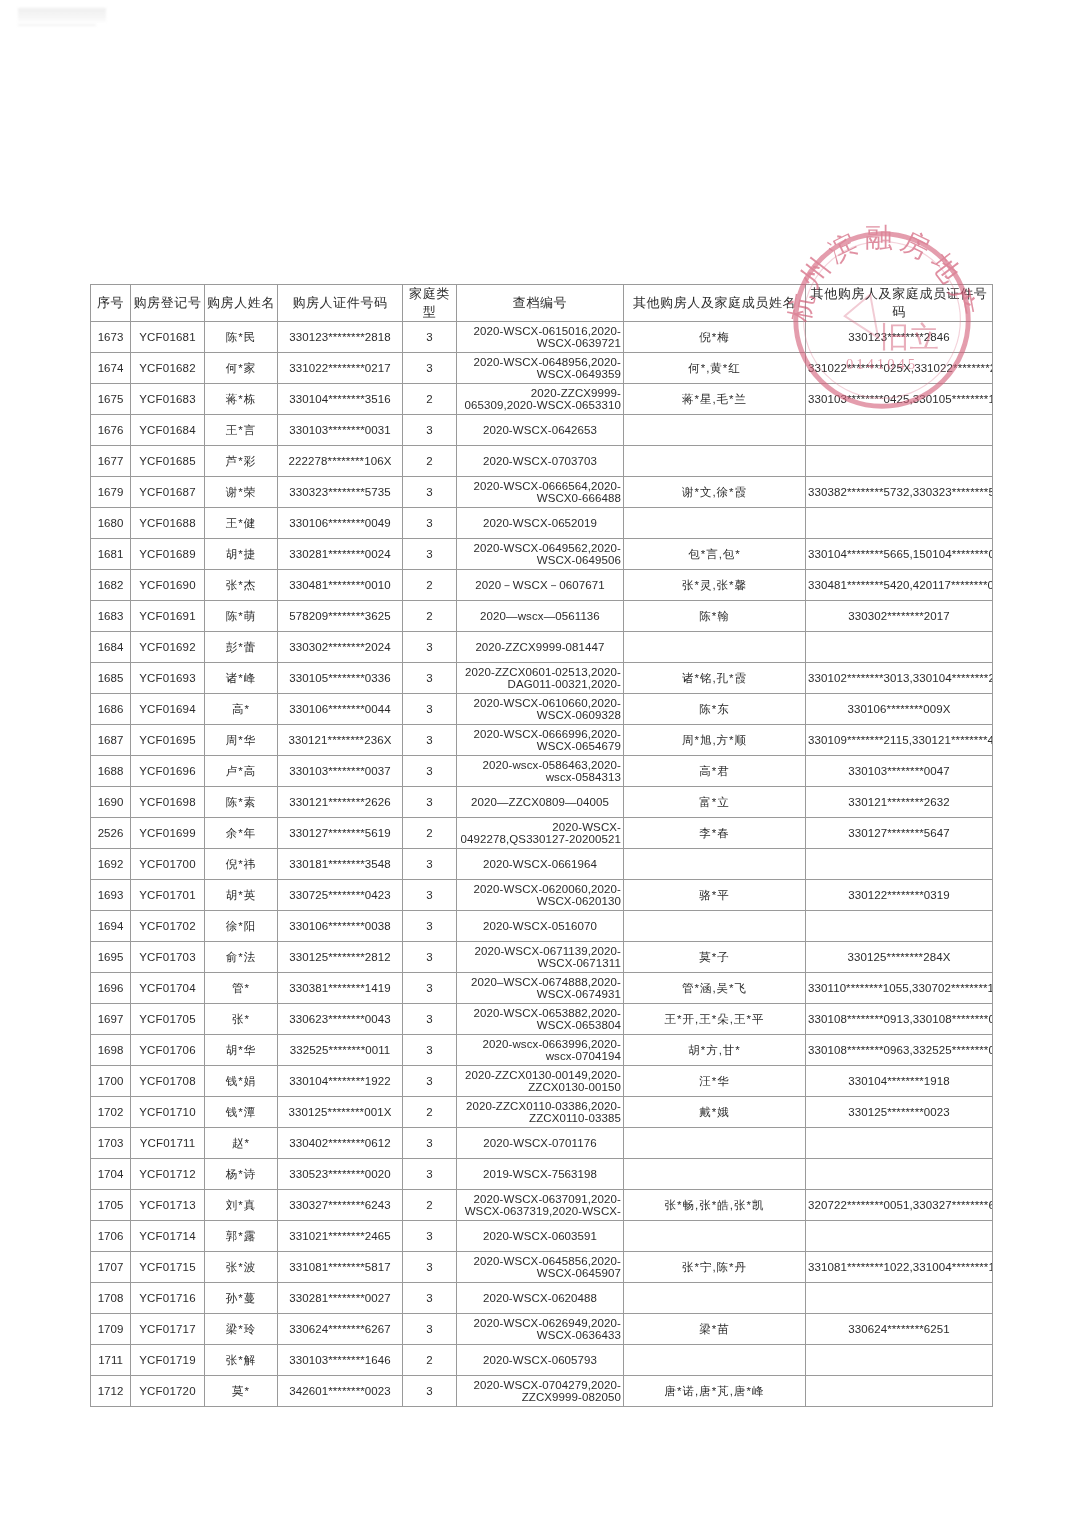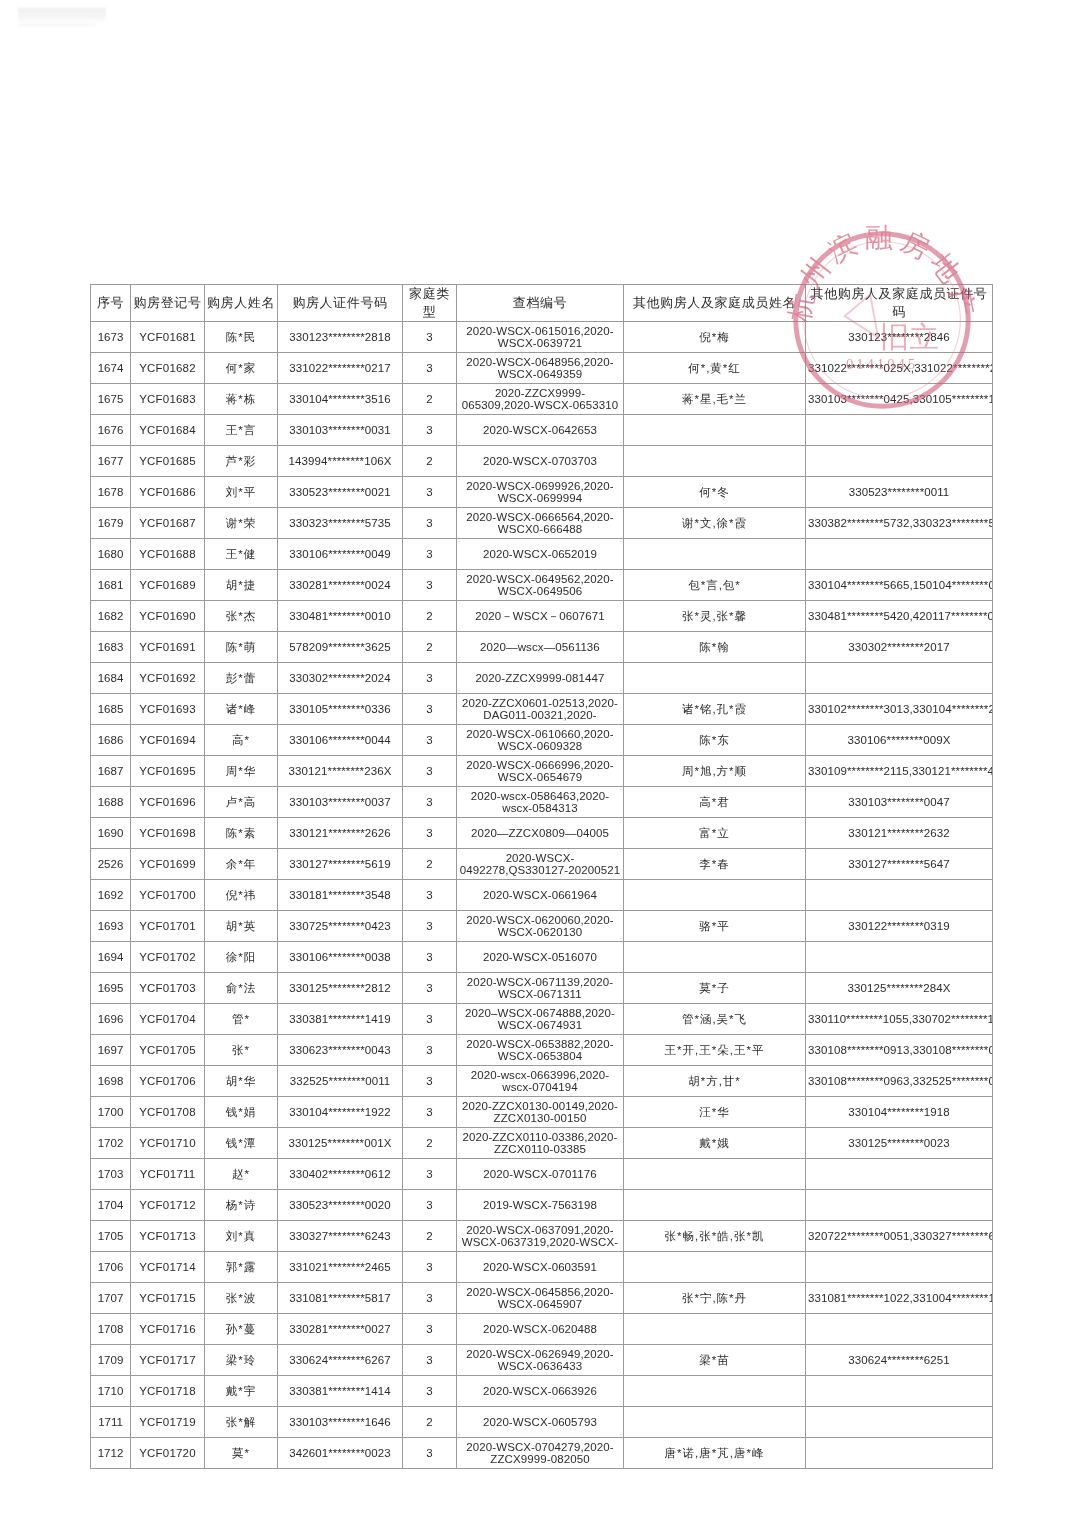--- a/index.html
+++ b/index.html
@@ -100,21 +100,21 @@
   td.cell-reg { font-size: 11.5px; letter-spacing: 0.2px; }
 
   
   .clip3 {
     max-height: 29px;
   }
   .clip3 .inner {
     display: block;
     line-height: 12.5px;
   }
-  .twoline .inner { display:block; line-height: 12.5px; }
+  .twoline .inner { display:block; line-height: 12.5px; text-align: right; }
 </style>
 </head>
 <body>
 
 <div id="corner-smudge"></div>
 <div id="corner-smudge-line"></div>
 
 <div id="seal">
   <svg viewBox="0 0 200 200" xmlns="http://www.w3.org/2000/svg">
     <defs>
@@ -204,37 +204,25 @@
           <td class="cell-idno">330103********0031</td>
           <td class="cell-ftype">3</td>
           <td class="cell-arch"><span class="inner">2020-WSCX-0642653</span></td>
           <td class="cell-oname"></td>
           <td class="cell-oidno"><span class="inner"></span></td>
         </tr>
         <tr>
           <td class="cell-seq">1677</td>
           <td class="cell-reg">YCF01685</td>
           <td class="cell-name">芦*彩</td>
-          <td class="cell-idno">143994********106X</td>
+          <td class="cell-idno">222278********106X</td>
           <td class="cell-ftype">2</td>
           <td class="cell-arch"><span class="inner">2020-WSCX-0703703</span></td>
           <td class="cell-oname"></td>
           <td class="cell-oidno"><span class="inner"></span></td>
-        </tr>
-        <tr>
-          <td class="cell-seq">1678</td>
-          <td class="cell-reg">YCF01686</td>
-          <td class="cell-name">刘*平</td>
-          <td class="cell-idno">330523********0021</td>
-          <td class="cell-ftype">3</td>
-          <td class="cell-arch twoline">
-            <span class="inner">2020-WSCX-0699926,2020-WSCX-0699994</span>
-          </td>
-          <td class="cell-oname">何*冬</td>
-          <td class="cell-oidno"><span class="inner">330523********0011</span></td>
         </tr>
         <tr>
           <td class="cell-seq">1679</td>
           <td class="cell-reg">YCF01687</td>
           <td class="cell-name">谢*荣</td>
           <td class="cell-idno">330323********5735</td>
           <td class="cell-ftype">3</td>
           <td class="cell-arch twoline">
             <span class="inner">2020-WSCX-0666564,2020-WSCX0-666488</span>
           </td>
@@ -557,30 +545,20 @@
           <td class="cell-name">梁*玲</td>
           <td class="cell-idno">330624********6267</td>
           <td class="cell-ftype">3</td>
           <td class="cell-arch twoline">
             <span class="inner">2020-WSCX-0626949,2020-WSCX-0636433</span>
           </td>
           <td class="cell-oname">梁*苗</td>
           <td class="cell-oidno"><span class="inner">330624********6251</span></td>
         </tr>
         <tr>
-          <td class="cell-seq">1710</td>
-          <td class="cell-reg">YCF01718</td>
-          <td class="cell-name">戴*宇</td>
-          <td class="cell-idno">330381********1414</td>
-          <td class="cell-ftype">3</td>
-          <td class="cell-arch"><span class="inner">2020-WSCX-0663926</span></td>
-          <td class="cell-oname"></td>
-          <td class="cell-oidno"><span class="inner"></span></td>
-        </tr>
-        <tr>
           <td class="cell-seq">1711</td>
           <td class="cell-reg">YCF01719</td>
           <td class="cell-name">张*解</td>
           <td class="cell-idno">330103********1646</td>
           <td class="cell-ftype">2</td>
           <td class="cell-arch"><span class="inner">2020-WSCX-0605793</span></td>
           <td class="cell-oname"></td>
           <td class="cell-oidno"><span class="inner"></span></td>
         </tr>
         <tr>

